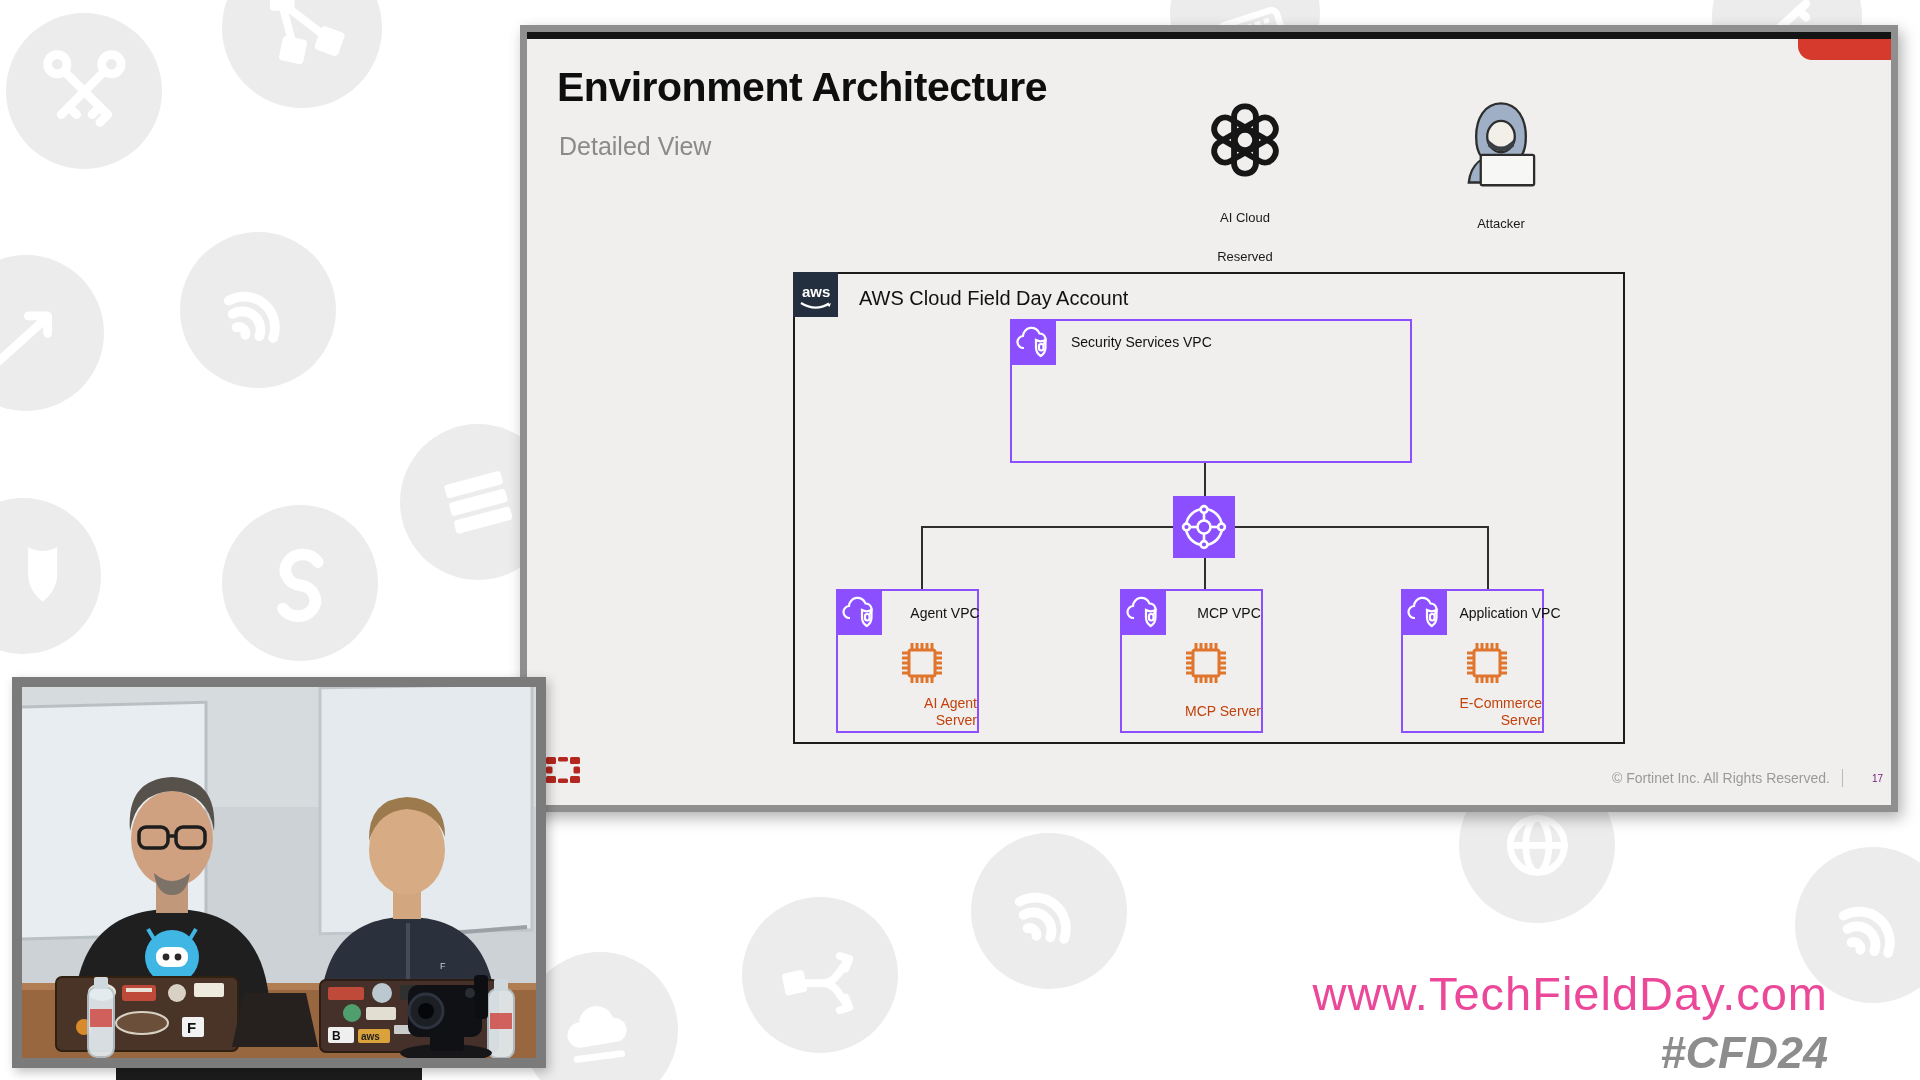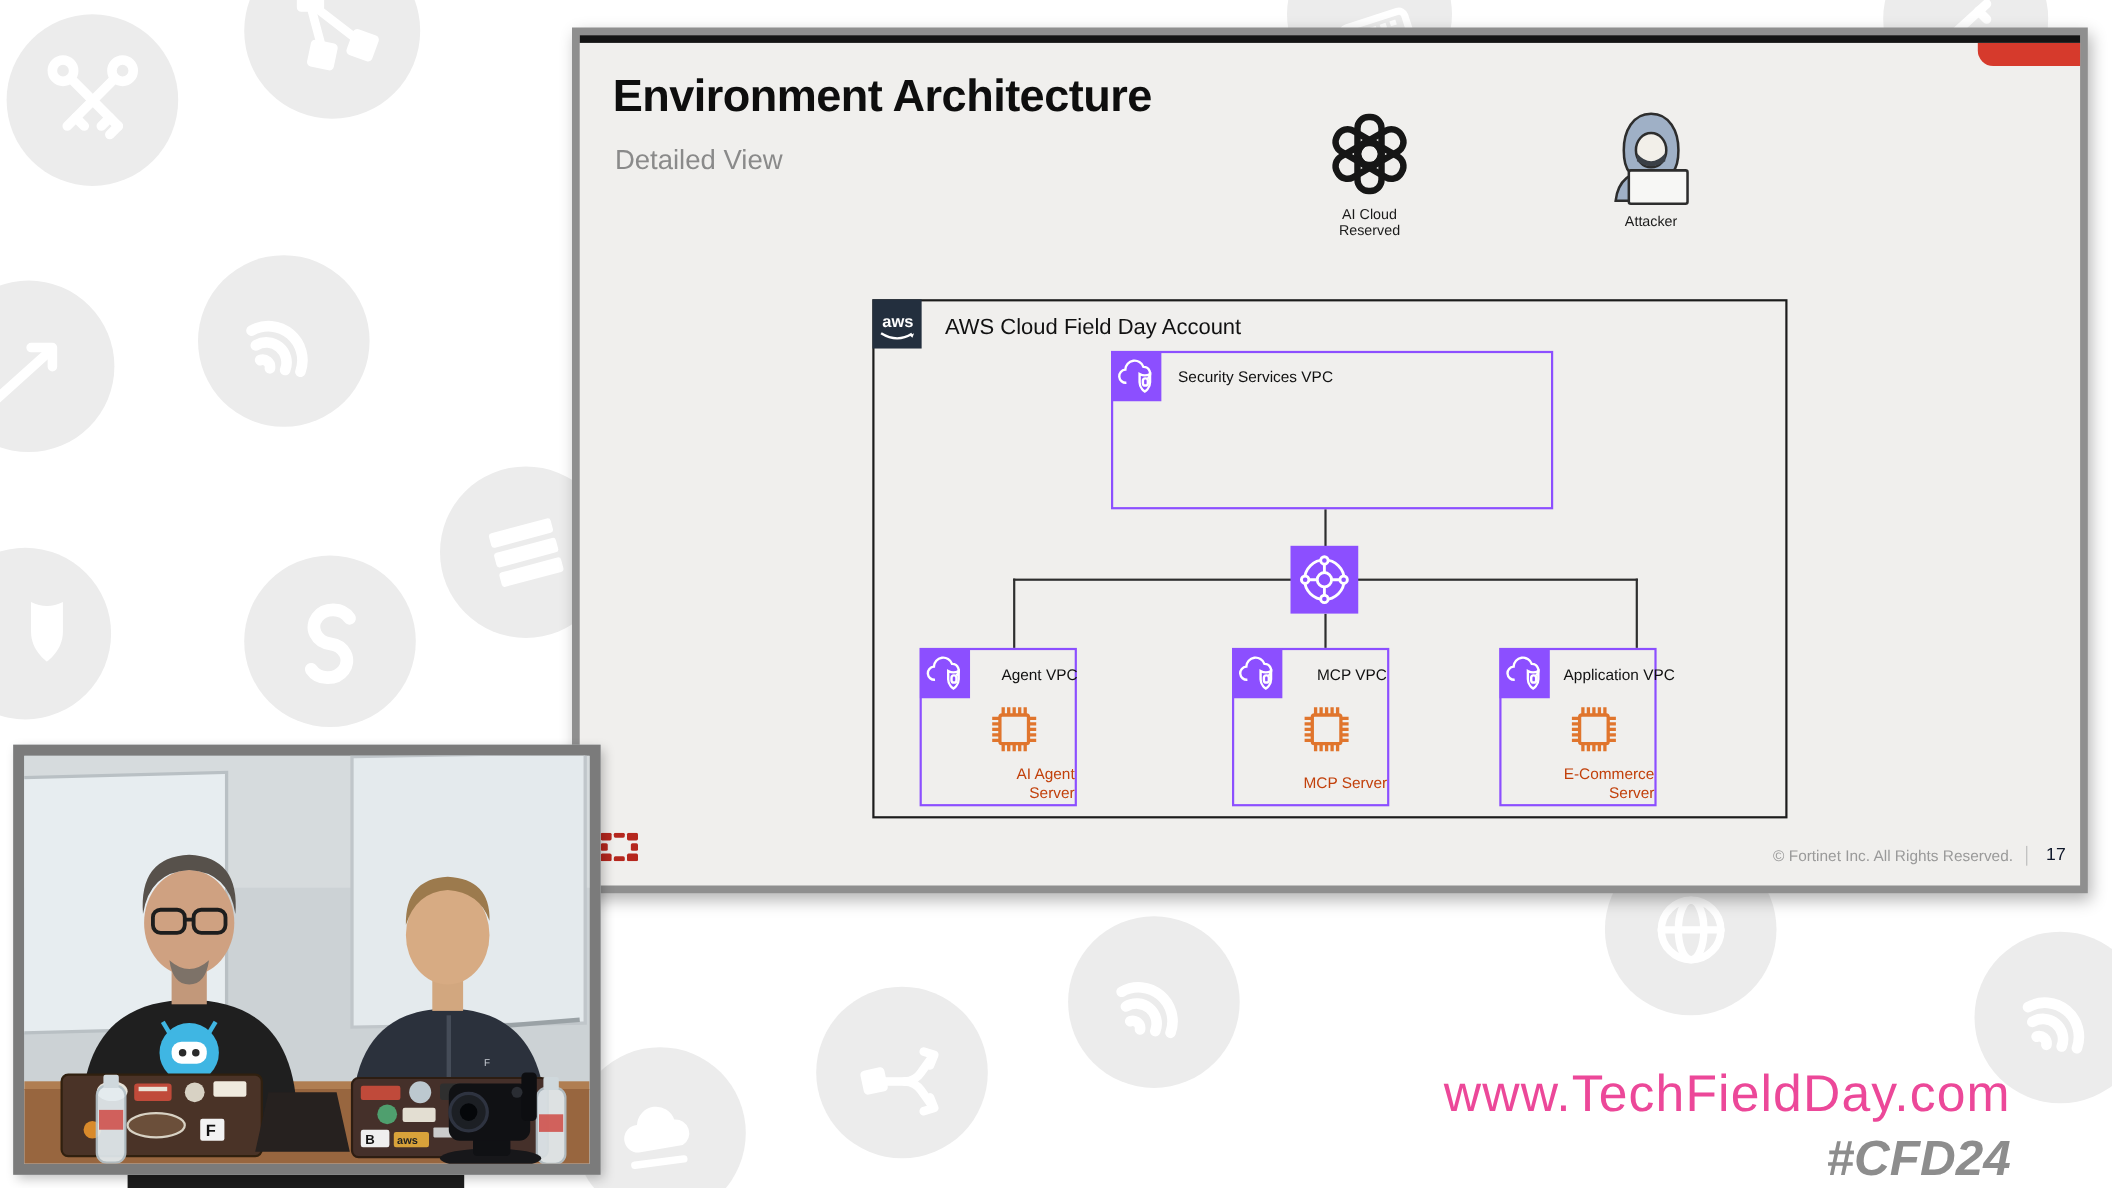--- a/index.html
+++ b/index.html
@@ -18,55 +18,55 @@
   #slide-inner{position:absolute;left:7px;top:7px;right:7px;bottom:7px;background:#f0efed;}
   #slide-topbar{position:absolute;left:0;top:0;width:100%;height:7px;background:#141414;}
   #red-tab{position:absolute;right:0;top:7px;width:93px;height:21px;background:#d63a2c;
            border-bottom-left-radius:14px;}
   #slide-title{position:absolute;left:30px;top:32px;font-size:41px;font-weight:bold;
                color:#0e0e0e;letter-spacing:-.5px;}
   #slide-subtitle{position:absolute;left:32px;top:100px;font-size:25px;color:#8a8a8a;}
 
   
   .actor{position:absolute;text-align:center;color:#1a1a1a;}
-  .actor .lbl{font-size:13px;line-height:15px;color:#1a1a1a;}
+  .actor .lbl{font-size:13px;line-height:15px;color:#1a1a1a;margin-top:24px;}
   #actor-ai{left:656px;top:66px;width:124px;}
   #actor-attacker{left:912px;top:64px;width:124px;}
 
   
   #aws-box{position:absolute;left:266px;top:240px;width:832px;height:472px;
            border:2px solid #1c1c1c;box-sizing:border-box;}
   #aws-logo{position:absolute;left:-2px;top:-2px;width:45px;height:45px;}
   #aws-account-label{position:absolute;left:64px;top:13px;font-size:20px;color:#111;}
 
   .vpc-box{position:absolute;border:2px solid #8C4FFF;box-sizing:border-box;}
   .vpc-icon{position:absolute;left:-2px;top:-2px;}
   .vpc-label{position:absolute;font-size:14px;color:#111;white-space:nowrap;}
   #vpc-security{left:483px;top:287px;width:402px;height:144px;}
   #vpc-security .vpc-label{left:59px;top:13px;}
 
   .small-vpc{width:143px;height:144px;}
   #vpc-agent{left:309px;top:557px;}
   #vpc-mcp{left:593px;top:557px;}
-  #vpc-app{left:836px;top:557px;padding-left:36px;}
+  #vpc-app{left:874px;top:557px;padding-left:36px;}
   .small-vpc .vpc-label{left:48px;top:14px;width:118px;text-align:center;}
   .chip{position:absolute;left:58px;top:46px;}
   .server-lbl{position:absolute;left:0;top:104px;width:100%;text-align:right;
               font-size:14px;line-height:17px;color:#c2410c;}
 
   
   .cline{position:absolute;background:#2e2e2e;}
   #tgw{position:absolute;left:646px;top:464px;width:62px;height:62px;}
 
   
   #fortinet-logo{position:absolute;left:19px;bottom:22px;}
   #slide-footer{position:absolute;right:8px;bottom:18px;display:flex;align-items:center;gap:12px;}
   #slide-footer .copy{font-size:14px;color:#9a9a9a;}
   #slide-footer .div{width:1px;height:18px;background:#b9b9b9;}
-  #slide-footer .pg{font-size:16px;color:#0f172a;width:28px;text-align:center;}
+  #slide-footer .pg{font-size:10px;color:#701a75;width:28px;text-align:right;}
 
   
   #webcam{position:absolute;left:12px;top:677px;width:534px;height:391px;box-sizing:border-box;
           border:10px solid #7b7b7b;background:#cdd3d6;box-shadow:3px 4px 10px rgba(0,0,0,.25);}
   #under-strip{position:absolute;left:116px;top:1066px;width:306px;height:14px;background:#1d1d1d;}
 
   
   #tfd-block{position:absolute;right:92px;top:926px;text-align:right;}
   #tfd-site{font-size:47px;color:#ec4899;letter-spacing:1px;margin-top:40px;}
   #tfd-tag{font-size:45px;color:#8d8d8d;font-weight:bold;font-style:italic;margin-top:6px;}

